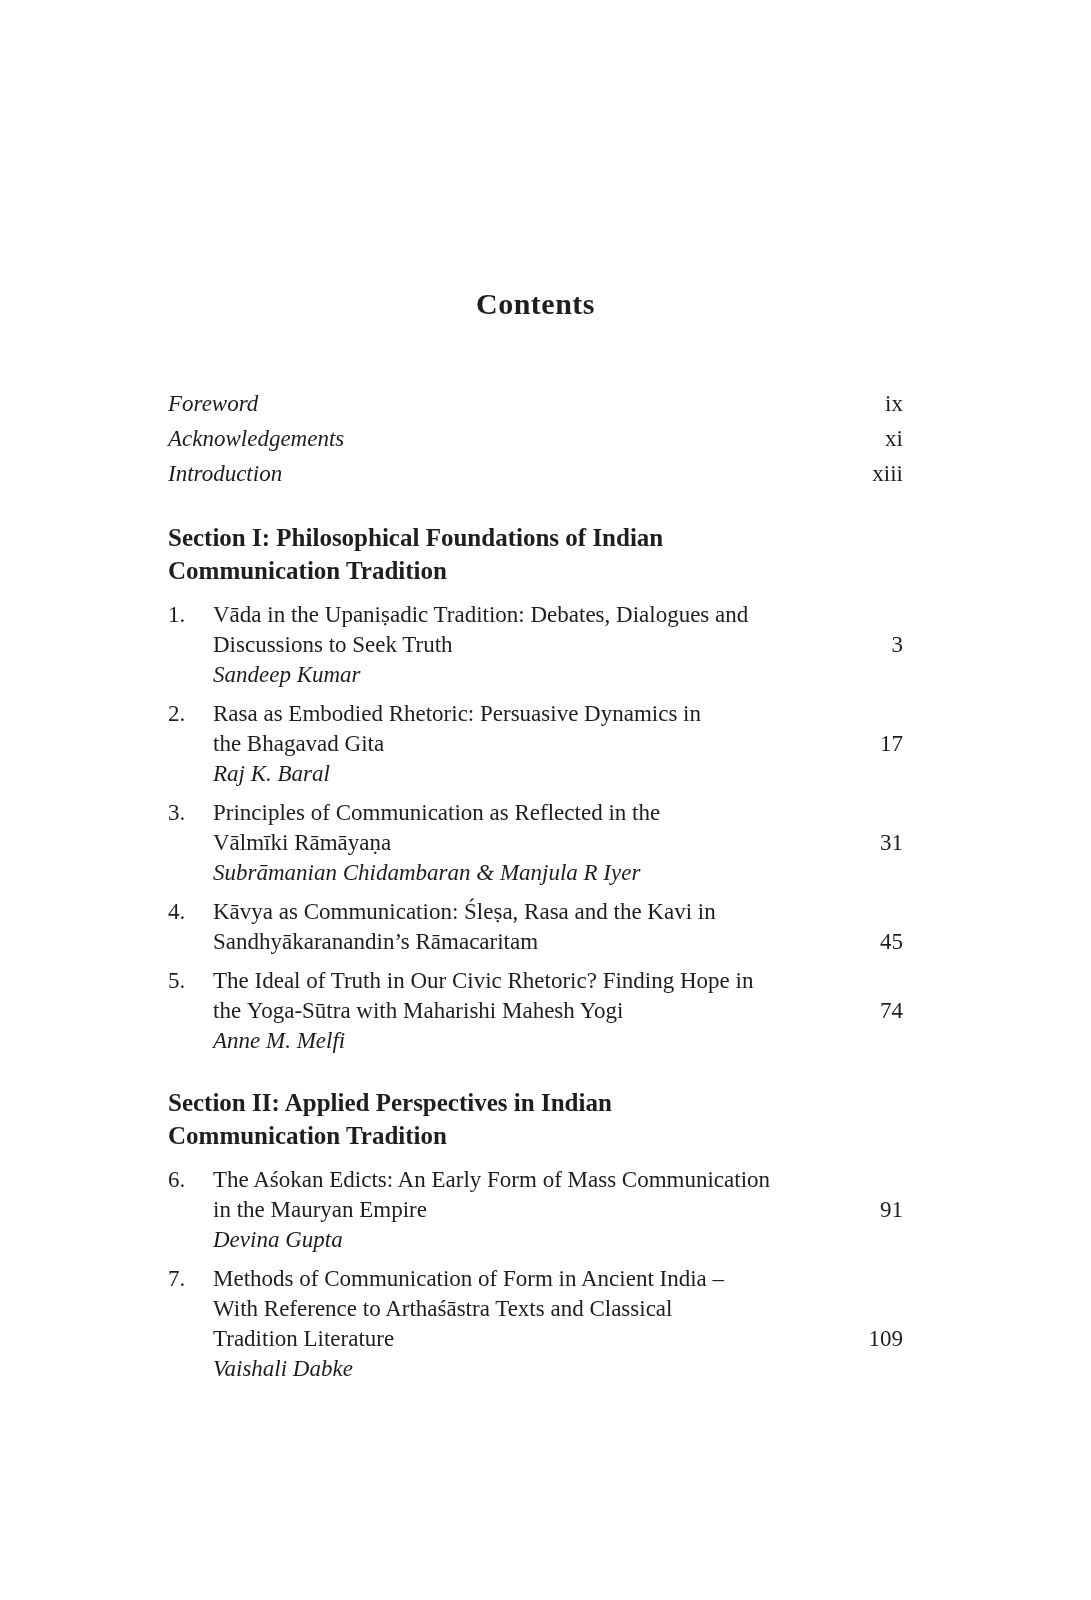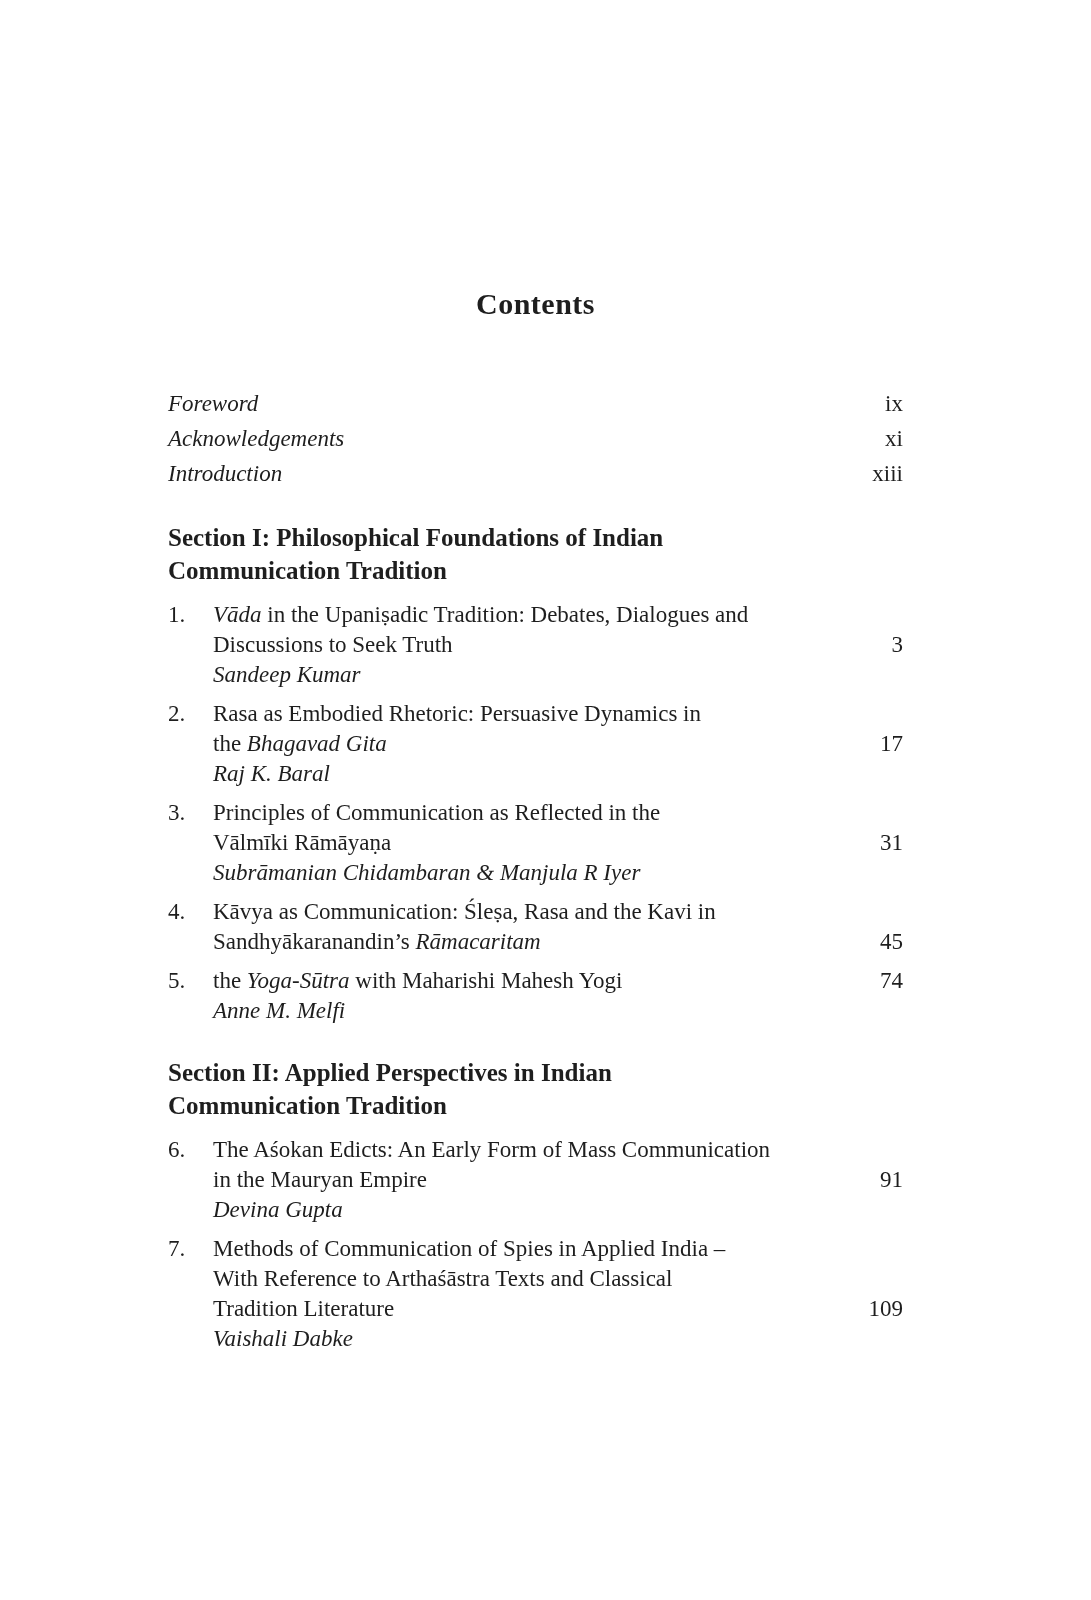--- a/index.html
+++ b/index.html
@@ -45,21 +45,21 @@
     display: flex;
     font-size: 23px;
     line-height: 30px;
     margin-bottom: 9px;
   }
   .entry-num { width: 45px; flex: none; }
   .entry-body { flex: 1; }
   .title-line { display: flex; }
   .pagenum { margin-left: auto; padding-left: 12px; }
   .author { font-style: italic; }
-  .it { font-style: italic; white-space: pre-wrap; }
+  .it { white-space: pre-wrap; }
   .rm { white-space: pre-wrap; }
 </style>
 </head>
 <body>
 
 <div class="page">
   <div class="content">
     <h1 class="doc-title">Contents</h1>
     <div class="front-matter" id="front-matter">
         <div class="fm-row">
@@ -132,20 +132,23 @@
                 <span class="rm">Sandhyākaranandin’s </span>
                 <span class="it">Rāmacaritam</span>
                 <span class="pagenum">45</span>
               </div>
             </div>
           </div>
           <div class="entry">
             <div class="entry-num">5.</div>
             <div class="entry-body">
               <div class="title-line">
+                <span class="rm">The Ideal of Truth in Our Civic Rhetoric? Finding Hope in</span>
+              </div>
+              <div class="title-line">
                 <span class="rm">the </span>
                 <span class="it">Yoga-Sūtra</span>
                 <span class="rm"> with Maharishi Mahesh Yogi</span>
                 <span class="pagenum">74</span>
               </div>
               <div class="author">Anne M. Melfi</div>
             </div>
           </div>
         </div>
         <div class="section">
@@ -163,21 +166,21 @@
                 <span class="rm">in the Mauryan Empire</span>
                 <span class="pagenum">91</span>
               </div>
               <div class="author">Devina Gupta</div>
             </div>
           </div>
           <div class="entry">
             <div class="entry-num">7.</div>
             <div class="entry-body">
               <div class="title-line">
-                <span class="rm">Methods of Communication of Spies in Applied India –</span>
+                <span class="rm">Methods of Communication of Form in Ancient India –</span>
               </div>
               <div class="title-line">
                 <span class="rm">With Reference to Arthaśāstra Texts and Classical</span>
               </div>
               <div class="title-line">
                 <span class="rm">Tradition Literature</span>
                 <span class="pagenum">109</span>
               </div>
               <div class="author">Vaishali Dabke</div>
             </div>

